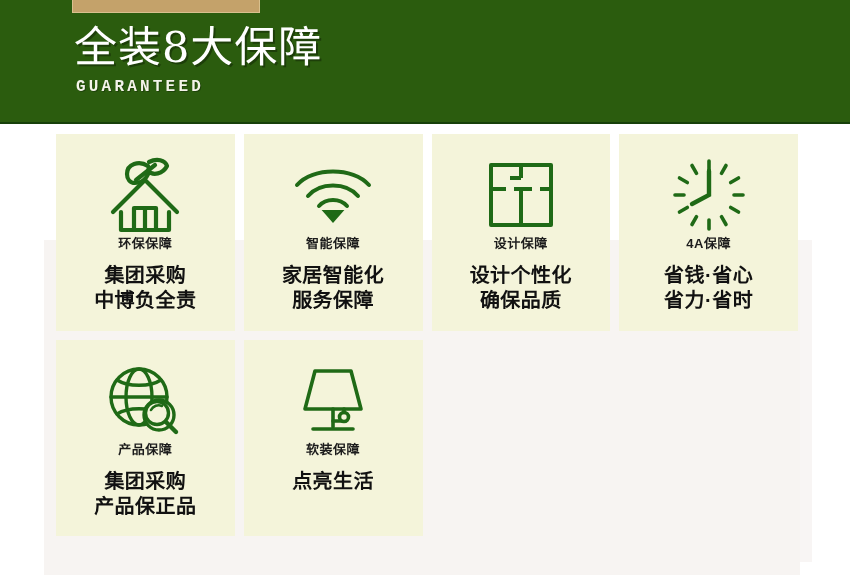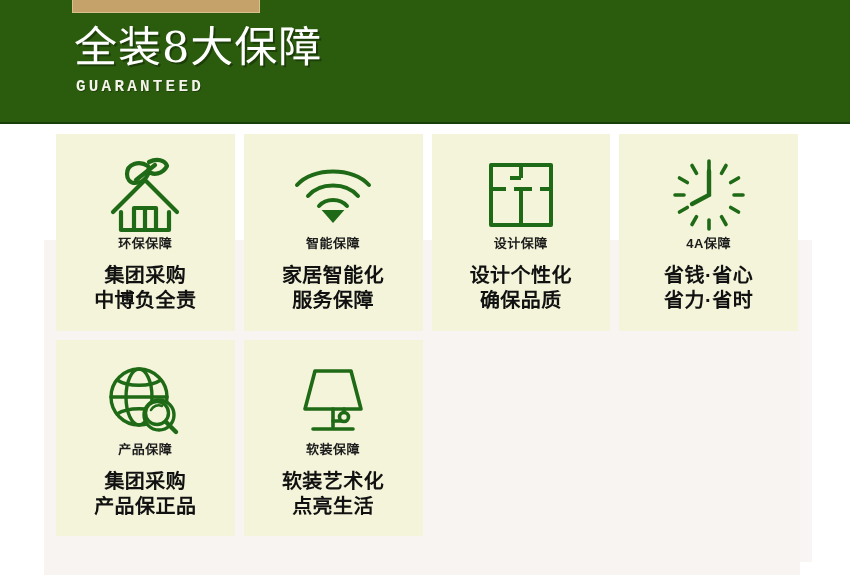--- a/index.html
+++ b/index.html
@@ -234,20 +234,19 @@
           <path d="M14 4 L50 4 L60 42 L4 42 Z"></path>
           <path d="M32 42 L32 60"></path>
           <path d="M12 62 L52 62"></path>
           <path d="M32 54 L40 54"></path>
           <circle cx="43" cy="50" r="4.5"></circle>
           <path d="M43 45.5 L43 42"></path>
         </svg>
       </div>
       <div class="card-label">软装保障</div>
       <div class="card-lines">
-        <div class="card-line">软装艺术化</div>
         <div class="card-line">点亮生活</div>
       </div>
     </div>
 
 
   </div>
 </div>
 
 </body></html>

